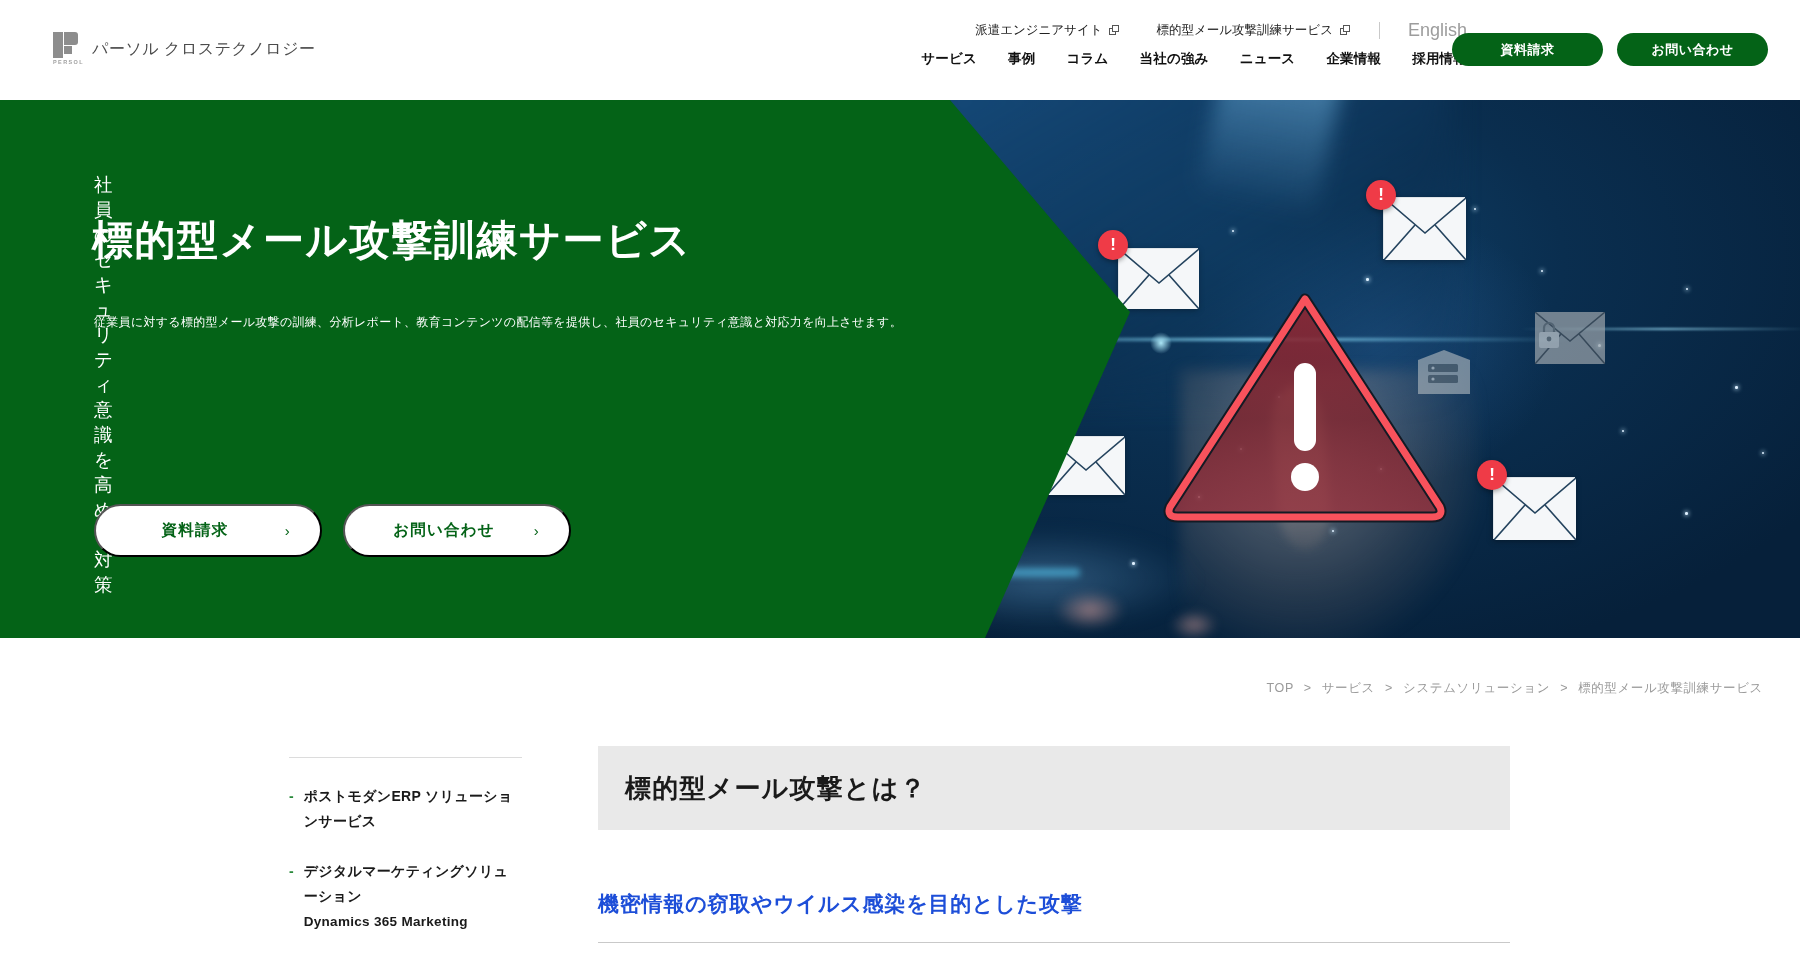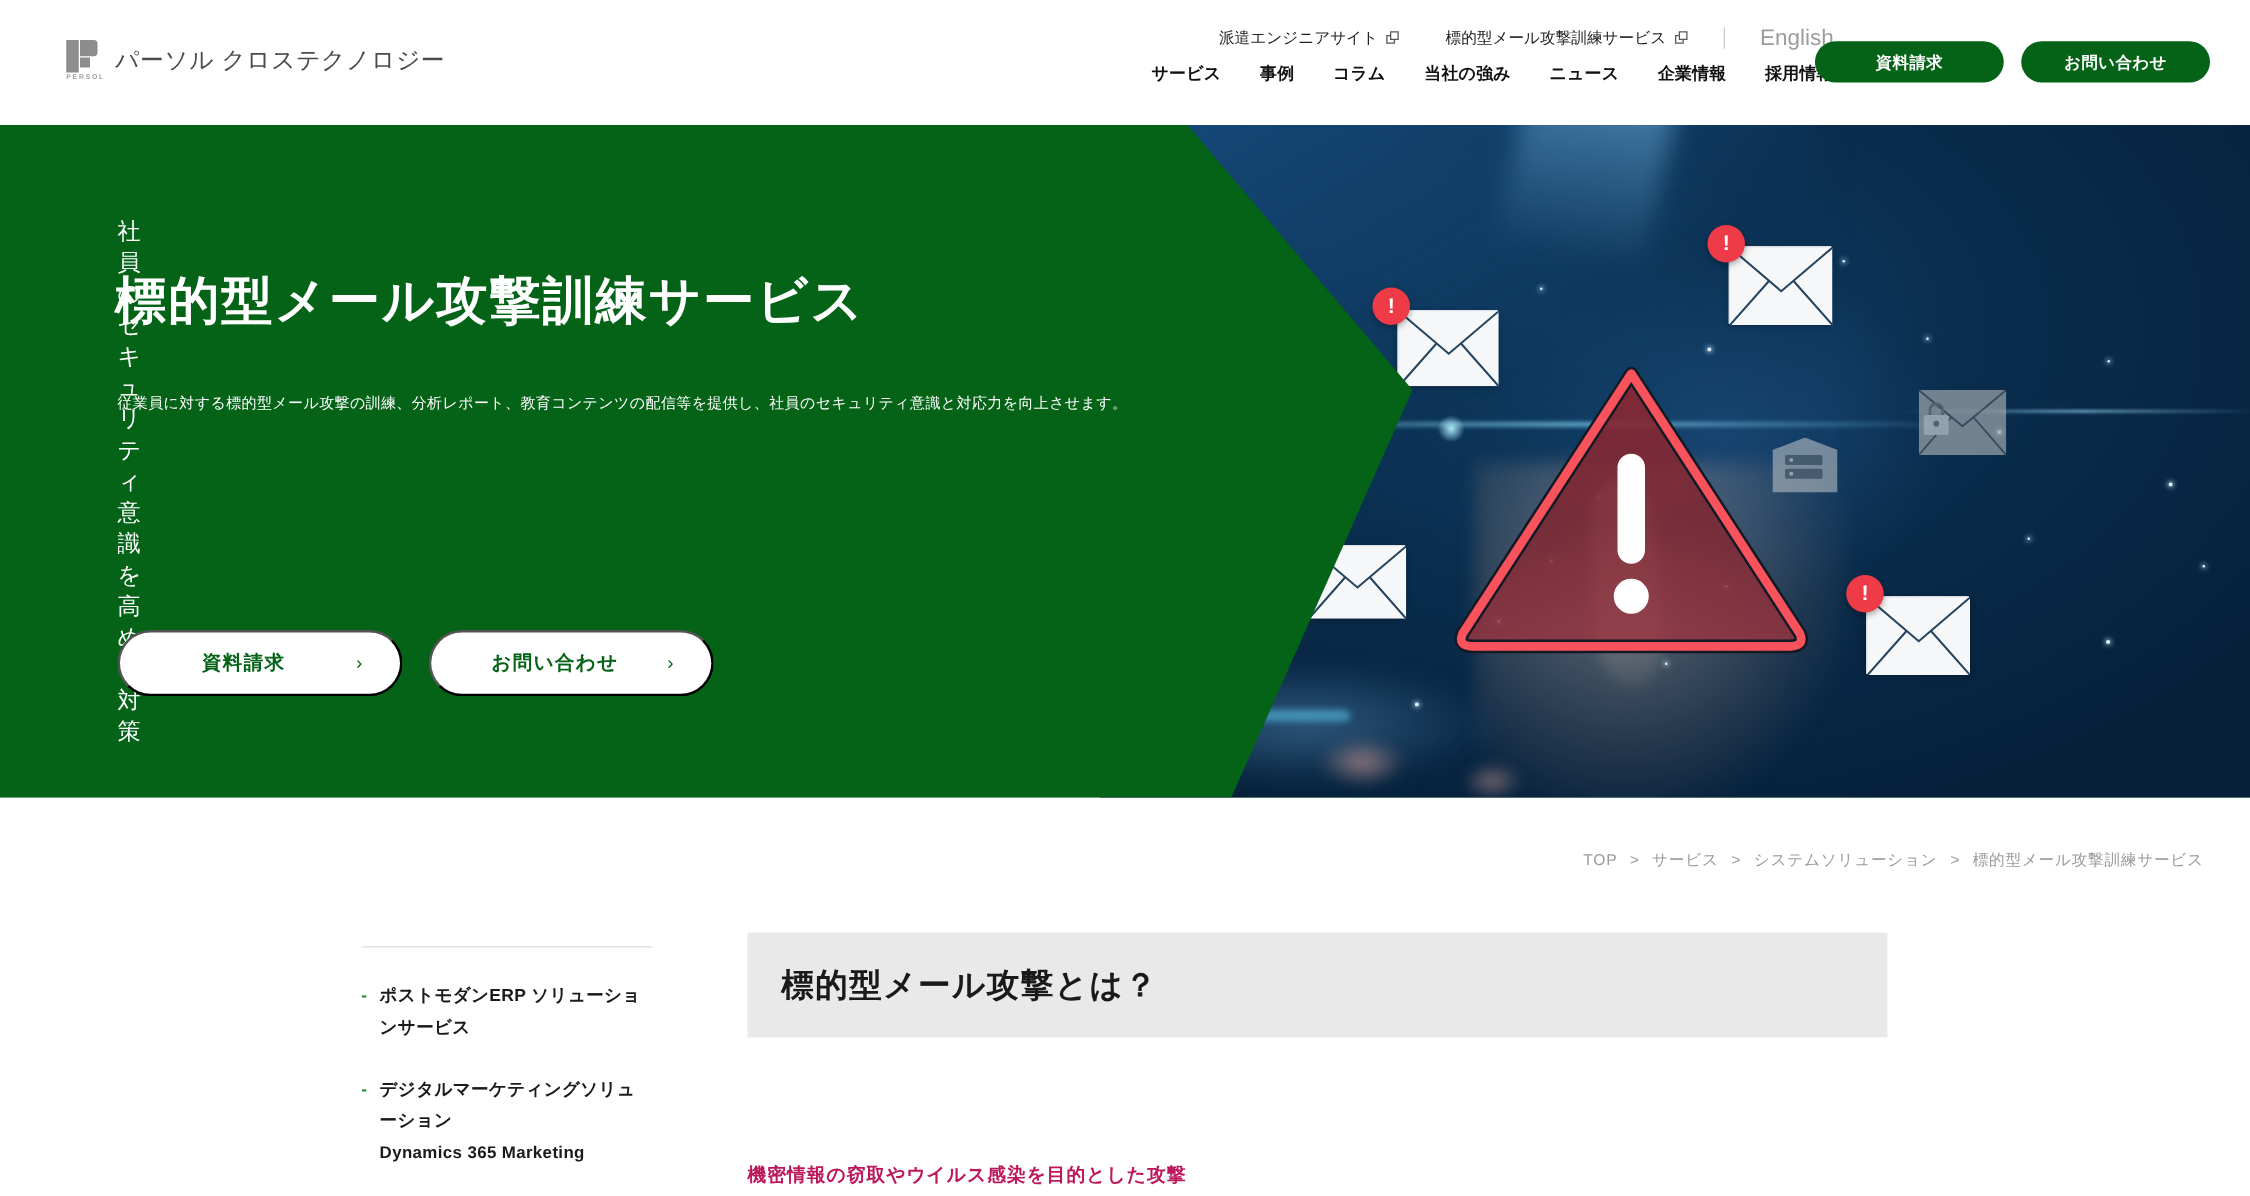--- a/index.html
+++ b/index.html
@@ -31,21 +31,21 @@
     border-radius:0 3px 3px 0;
   }
   .logo-mark .lm-c {
     position:absolute; left:11px; top:14px; width:8px; height:8px; background:#8d8d8d;
   }
   .logo-mark .lm-txt {
     position:absolute; left:0; top:27px; font-size:5.5px; letter-spacing:1.4px;
     color:#a0a0a0; font-weight:700;
   }
   .logo-text {
-    font-size:19px; color:#4b4b4b; letter-spacing:0.5px;
+    font-size:16px; color:#4b4b4b; letter-spacing:0.5px;
     line-height:34px; white-space:nowrap;
   }
 
   
   .util-nav {
     position:absolute; right:333px; top:20px;
     display:flex; align-items:center; gap:0;
     white-space:nowrap;
   }
   .util-link {
@@ -238,21 +238,21 @@
 
   .main-col { position:absolute; left:598px; top:746px; width:912px; }
   .section-head {
     width:912px; height:84px; background:#e9e9e9;
     display:flex; align-items:center; padding-left:27px;
   }
   .section-head h2 {
     font-size:26px; font-weight:700; color:#1a1a1a; letter-spacing:1.2px;
   }
   .sub-head {
-    margin-top:101px; font-size:15px; font-weight:700; color:#be185d;
+    margin-top:60px; font-size:21px; font-weight:700; color:#1d4ed8;
     letter-spacing:0.8px;
   }
   .sub-rule { margin-top:24px; width:912px; height:1px; background:#c9c9c9; }
 </style>
 </head>
 <body>
 
 <div class="page">
 
   <header class="header">

